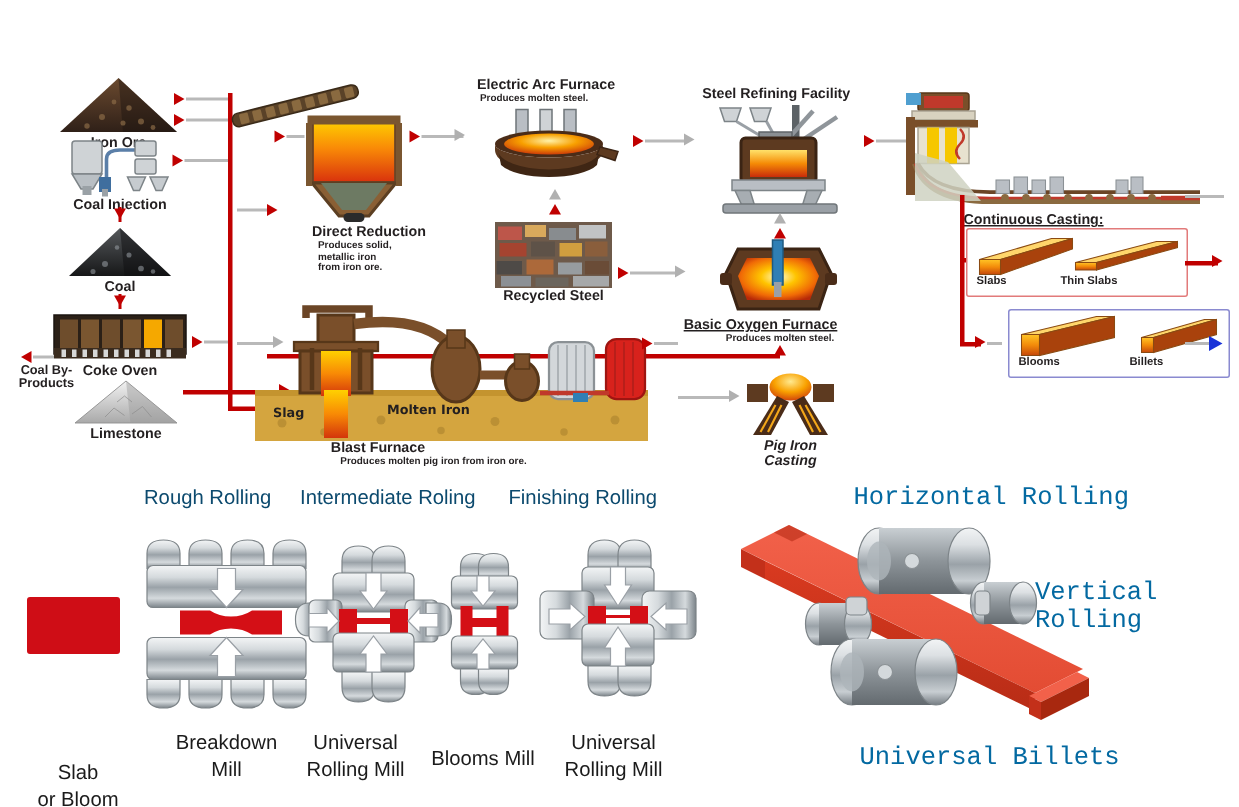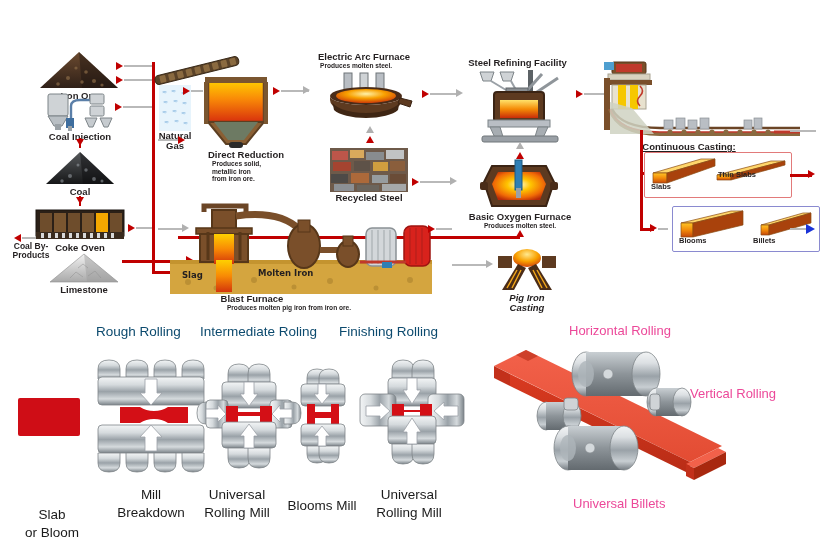--- a/index.html
+++ b/index.html
@@ -33,21 +33,21 @@
   .garrow{position:absolute;width:0;height:0;border-top:4px solid transparent;
           border-bottom:4px solid transparent;border-left:7px solid #b0b0b0;}
   .garrow.up{border:none;border-left:4px solid transparent;border-right:4px solid transparent;
           border-bottom:7px solid #b0b0b0;}
   .barrow{position:absolute;width:0;height:0;border-top:5px solid transparent;
           border-bottom:5px solid transparent;border-left:9px solid #1a33d8;}
 
   
   .rl-head{font-size:13.5px;color:#0c4a6e;}
   .rl-foot{font-size:13.5px;color:#1b1b1b;text-align:center;line-height:1.3;}
-  .rr-lab{font-size:13px;color:#ec4899;}
+  .rr-lab{font-size:17px;color:#0369a1;font-family:Liberation Mono, monospace;}
 
   
   .castbox{position:absolute;border:1px solid #e27a7a;border-radius:2px;background:#fff;}
   .castbox.blue{border-color:#8a8ad0;}
 
   svg{display:block;overflow:visible;}
 </style>
 </head>
 <body>
 
@@ -201,40 +201,20 @@
           <rect x="43" y="15" width="6" height="7" rx="1"></rect>
             <rect x="52" y="15" width="6" height="7" rx="1"></rect>
           <rect x="61" y="15" width="6" height="7" rx="1"></rect>
             <rect x="70" y="15" width="6" height="7" rx="1"></rect>
           <rect x="79" y="15" width="6" height="7" rx="1"></rect>
         </g>
       </g>
     </svg>
   </div>
 
-  <div class="abs" style="left:158px;top:84px;">
-    <svg width="34" height="48" viewBox="0 0 34 48">
-      <rect x="1" y="1" width="32" height="46" fill="#dff0fb" opacity=".75"></rect>
-      <g fill="#6fa8d8" font-family="DejaVu Sans, sans-serif" font-size="6" opacity=".9">
-        <text x="4" y="10">≈</text>
-          <text x="13" y="9">≈</text>
-          <text x="23" y="11">≈</text>
-        <text x="5" y="20">≈</text>
-          <text x="15" y="19">≈</text>
-          <text x="24" y="21">≈</text>
-        <text x="4" y="30">≈</text>
-          <text x="14" y="29">≈</text>
-          <text x="23" y="31">≈</text>
-        <text x="6" y="40">≈</text>
-          <text x="16" y="39">≈</text>
-          <text x="25" y="41">≈</text>
-      </g>
-    </svg>
-    <div class="lbl lbl-b" style="width:34px;margin-top:-1px;line-height:1.0;">Natural Gas</div>
-  </div>
   <div class="rarrow abs" style="left:183px;top:87px;"></div>
   <div class="gline abs" style="left:191px;top:90px;width:12px;height:2px;"></div>
   <div class="gline abs" style="left:158px;top:139px;width:22px;height:2px;"></div>
   <div class="rarrow abs" style="left:178px;top:136px;"></div>
 
   <div class="abs" style="left:200px;top:72px;">
     <svg width="72" height="78" viewBox="0 0 72 78">
       <defs>
         <linearGradient id="drG" x1="0" y1="0" x2="0" y2="1">
           <stop offset="0" stop-color="#ffd100"></stop>
@@ -362,21 +342,21 @@
         </radialGradient>
       </defs>
       <polygon points="12,6 66,6 74,22 66,46 12,46 4,22" fill="#5d3a20" stroke="#3b2414" stroke-width="2"></polygon>
       <polygon points="18,12 60,12 66,24 60,40 18,40 12,24" fill="url(#bofG)"></polygon>
       <rect x="35" y="0" width="7" height="30" fill="#2f7fb5" stroke="#1f5a80"></rect>
       <rect x="36" y="28" width="5" height="10" fill="#9aa0a6"></rect>
       <rect x="0" y="22" width="8" height="8" rx="2" fill="#4a2c18"></rect>
       <rect x="70" y="22" width="8" height="8" rx="2" fill="#4a2c18"></rect>
     </svg>
   </div>
-  <div class="abs lbl lbl-b" style="left:452px;top:212px;width:136px;">Basic Oxygen Furnace</div>
+  <div class="abs lbl lbl-b" style="left:439px;top:212px;width:136px;text-decoration:underline;">Basic Oxygen Furnace</div>
   <div class="abs sub" style="left:452px;top:222px;width:136px;">Produces molten steel.</div>
 
   <div class="garrow up abs" style="left:516px;top:142px;"></div>
   <div class="rarrow up abs" style="left:516px;top:152px;"></div>
 
   <div class="rline abs" style="left:178px;top:236px;width:342px;height:3px;"></div>
   <div class="rarrow up abs" style="left:516px;top:230px;"></div>
 
   <div class="abs" style="left:496px;top:248px;font-style:italic;">
     <svg width="62" height="44" viewBox="0 0 62 44">
@@ -533,21 +513,21 @@
         <polygon points="8,20 22,20 22,30 8,30" fill="url(#slabG)" stroke="#8a4a12" stroke-width=".7"></polygon>
         <polygon points="22,20 70,6 70,13 22,30" fill="#a9420c" stroke="#8a4a12" stroke-width=".7"></polygon>
       </g>
       <g>
         <polygon points="72,22 126,8 140,8 86,22" fill="#ffd66b" stroke="#8a4a12" stroke-width=".7"></polygon>
         <polygon points="72,22 86,22 86,27 72,27" fill="url(#slabG)" stroke="#8a4a12" stroke-width=".7"></polygon>
         <polygon points="86,22 140,8 140,12 86,27" fill="#a9420c" stroke="#8a4a12" stroke-width=".7"></polygon>
       </g>
     </svg>
     <div class="abs lbl" style="left:6px;top:30px;font-size:7.5px;">Slabs</div>
-    <div class="abs lbl" style="left:62px;top:18px;font-size:7.5px;margin-left:11px;">Thin Slabs</div>
+    <div class="abs lbl" style="left:62px;top:30px;font-size:7.5px;">Thin Slabs</div>
   </div>
   <div class="rline abs" style="left:790px;top:174px;width:22px;height:3px;"></div>
   <div class="rarrow abs" style="left:808px;top:170px;"></div>
 
   <div class="castbox blue" style="left:672px;top:206px;width:146px;height:44px;">
     <svg width="144" height="42" viewBox="0 0 144 42">
       <defs>
         <linearGradient id="bloomG" x1="0" y1="0" x2="0" y2="1">
           <stop offset="0" stop-color="#ffc425"></stop>
             <stop offset=".5" stop-color="#f38b0a"></stop>
@@ -709,22 +689,22 @@
       <polygon points="10,48 24,48 24,44 34,53 24,62 24,58 10,58" fill="#fff" stroke="#9aa0a6" stroke-width=".8"></polygon>
       <polygon points="102,48 88,48 88,44 78,53 88,62 88,58 102,58" fill="#fff" stroke="#9aa0a6" stroke-width=".8"></polygon>
     </svg>
   </div>
 
   <div class="abs rl-foot" style="left:14px;top:486px;width:76px;margin-top:20px;">
     <div>Slab</div>
     <div>or Bloom</div>
   </div>
   <div class="abs rl-foot" style="left:96px;top:486px;width:110px;">
+    <div>Breakdown</div>
     <div>Mill</div>
-    <div>Breakdown</div>
   </div>
   <div class="abs rl-foot" style="left:190px;top:486px;width:94px;">
     <div>Universal</div>
     <div>Rolling Mill</div>
   </div>
   <div class="abs rl-foot" style="left:276px;top:497px;width:92px;">
     <div>Blooms Mill</div>
   </div>
   <div class="abs rl-foot" style="left:362px;top:486px;width:94px;">
     <div>Universal</div>

